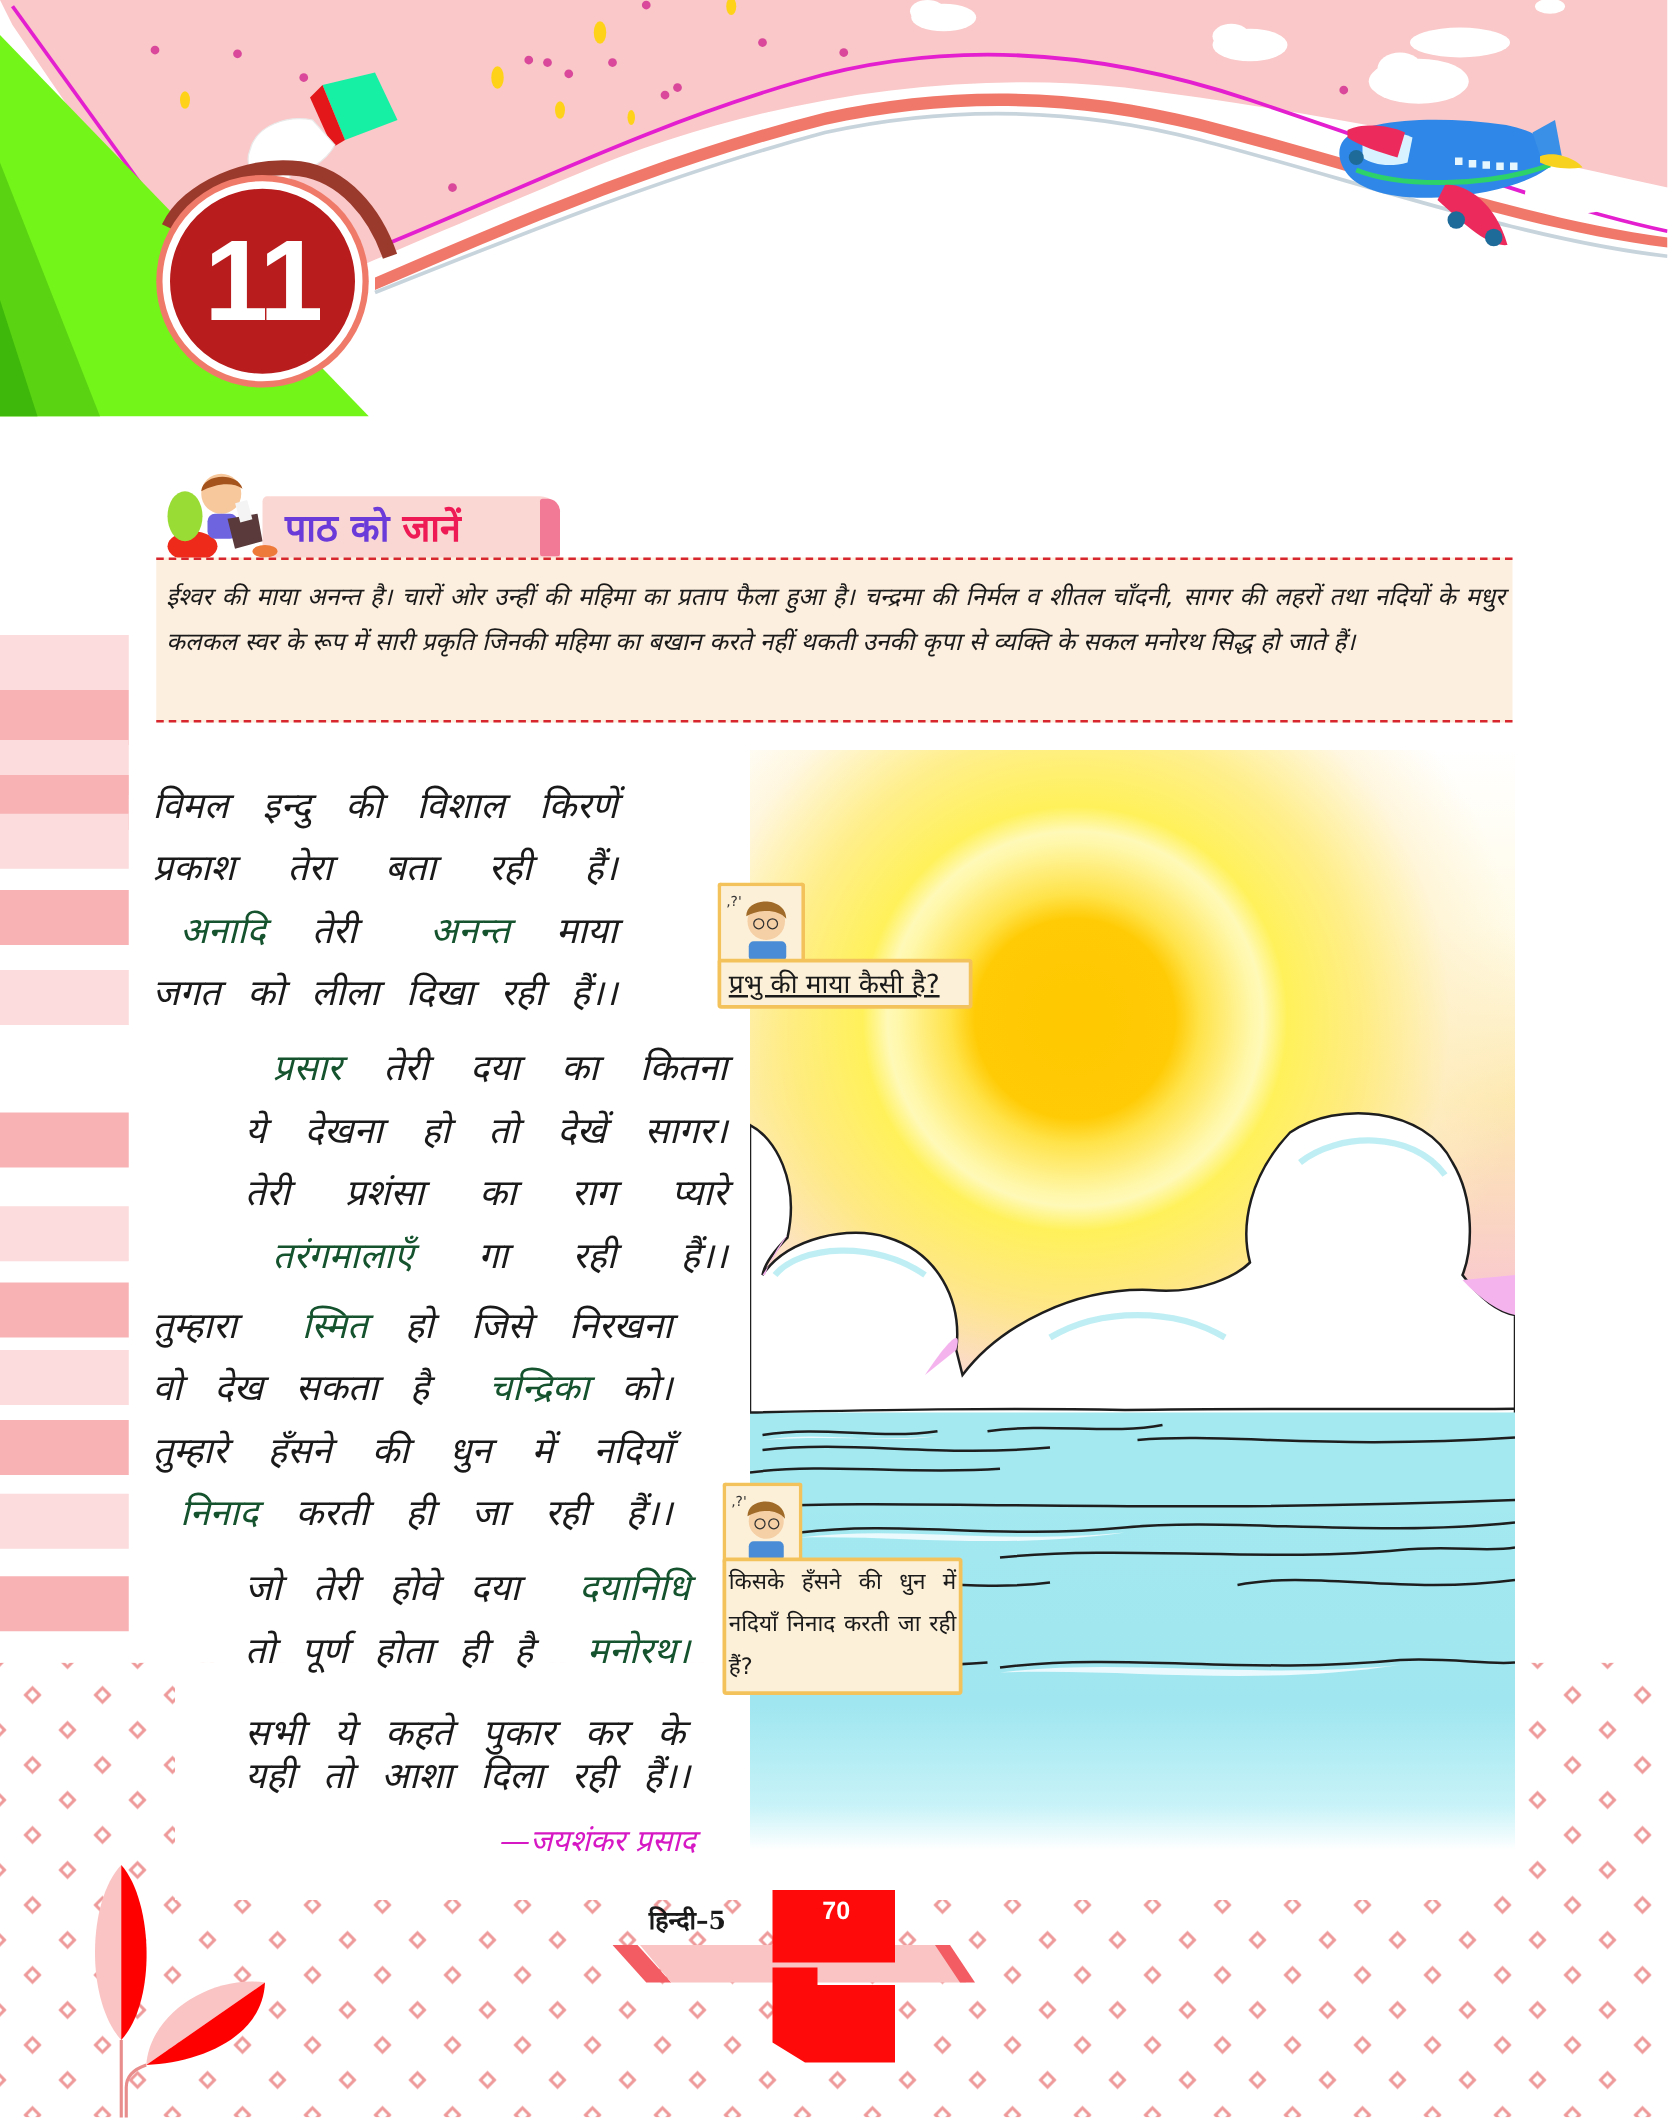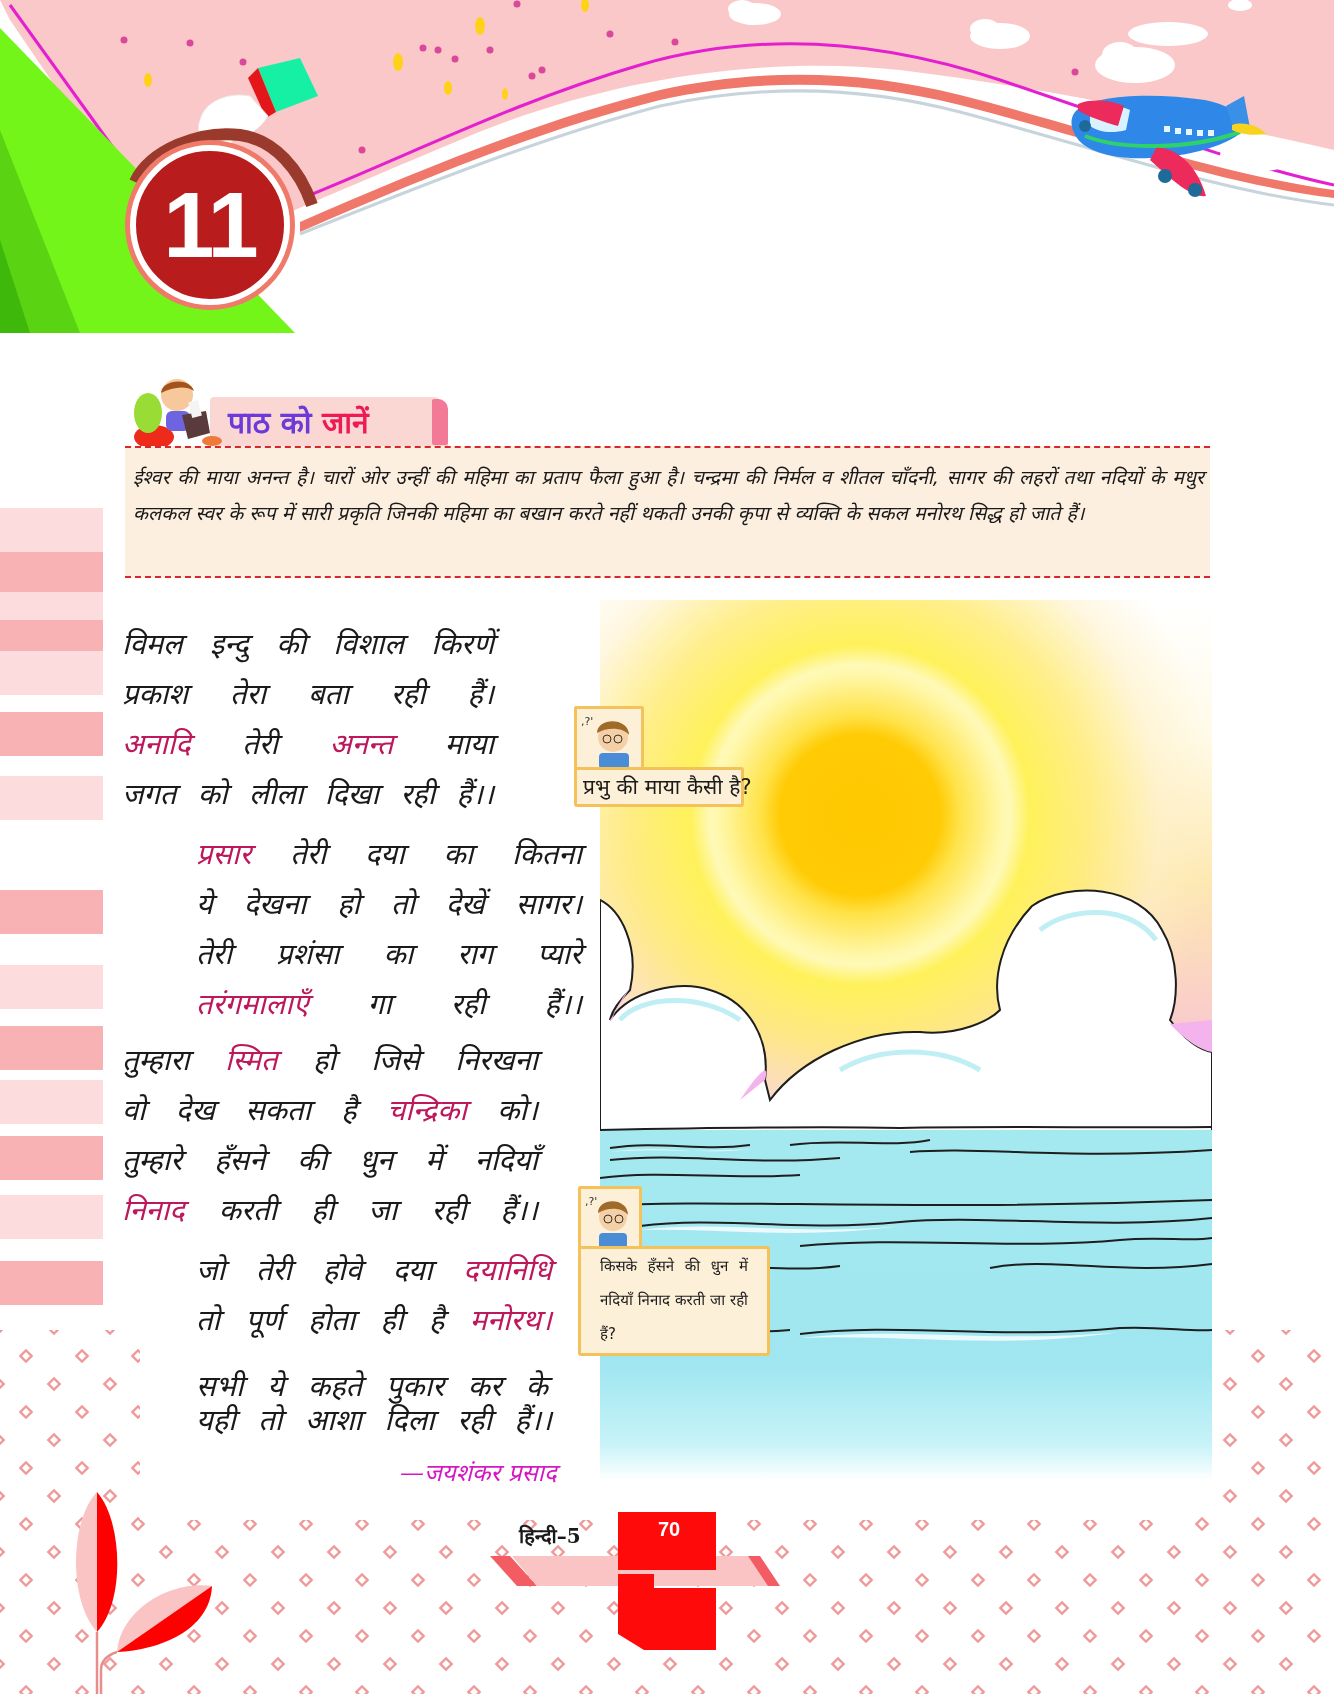--- a/index.html
+++ b/index.html
@@ -65,21 +65,21 @@
   
   .dots { position: absolute; overflow: hidden; }
 
   
   .poem-line {
     position: absolute; font-family: "DejaVu Serif", serif; font-style: italic;
     font-size: 29px; line-height: 40px; color: #1a1a1a; white-space: nowrap;
     display: flex; justify-content: space-between;
   }
   .poem-line .w { display: inline-block; }
-  .poem-line .hl { color: #be185d; }
+  .poem-line .hl { color: #14532d; margin-left: 22px; }
 
   .author {
     position: absolute; left: 400px; top: 1455px;
     font-family: "DejaVu Serif", serif; font-style: italic; font-size: 24px;
     color: #d618c4; white-space: nowrap;
   }
 
   
   .scene { position: absolute; left: 600px; top: 600px; width: 612px; height: 880px; overflow: hidden; }
   .sky {
@@ -96,21 +96,21 @@
   
   .qbox {
     position: absolute; background: #fdf0d8; border: 3px solid #f4c25a; border-radius: 3px;
     font-family: "DejaVu Sans", sans-serif; color: #1a1a1a;
   }
   .qbox-avatar {
     position: absolute; background: #fdf0d8; border: 3px solid #f4c25a; border-bottom: none;
     border-radius: 3px 3px 0 0;
   }
   .q1-text { font-size: 21px; line-height: 30px; padding: 2px 6px; white-space: nowrap; }
-  .q2-text { font-size: 15px; line-height: 34px; padding: 0 19px; text-align: justify; text-align-last: left; }
+  .q2-text { font-size: 18px; line-height: 34px; padding: 0 2px; text-align: justify; text-align-last: left; }
 
   
   .footer-label {
     position: absolute; left: 519px; top: 1522px;
     font-family: "DejaVu Serif", serif; font-weight: bold; font-size: 20px; color: #1a1a1a;
   }
   .page-number {
     position: absolute; left: 620px; top: 1514px; width: 98px; height: 44px;
     color: #ffffff; font-family: "Liberation Sans", sans-serif; font-weight: bold; font-size: 20px;
     text-align: center; line-height: 30px;
@@ -323,21 +323,21 @@
 <div class="qbox-avatar" style="left:574px;top:706px;width:70px;height:64px;">
   <svg width="64" height="60" viewBox="0 0 64 60">
     <text x="4" y="16" font-size="11" fill="#333">,?'</text>
     <circle cx="36" cy="28" r="15" fill="#f5cfa5"></circle>
     <path d="M20 24 C20 8 52 8 52 26 C46 18 30 18 20 24 Z" fill="#a06a28"></path>
     <rect x="22" y="44" width="30" height="16" rx="4" fill="#4a8dd6"></rect>
     <circle cx="30" cy="30" r="4" fill="none" stroke="#333" stroke-width="1"></circle>
     <circle cx="41" cy="30" r="4" fill="none" stroke="#333" stroke-width="1"></circle>
   </svg>
 </div>
-<div class="qbox" style="left:574px;top:767px;width:170px;height:40px;">
+<div class="qbox" style="left:574px;top:767px;width:204px;height:40px;text-decoration:underline;">
   <p class="q1-text">प्रभु की माया कैसी है?</p>
 </div>
 
 <div class="qbox-avatar" style="left:578px;top:1186px;width:64px;height:64px;">
   <svg width="58" height="60" viewBox="0 0 58 60">
     <text x="4" y="16" font-size="11" fill="#333">,?'</text>
     <circle cx="32" cy="28" r="14" fill="#f5cfa5"></circle>
     <path d="M17 24 C17 8 47 8 47 26 C41 18 27 18 17 24 Z" fill="#a06a28"></path>
     <rect x="18" y="44" width="28" height="16" rx="4" fill="#4a8dd6"></rect>
     <circle cx="27" cy="30" r="4" fill="none" stroke="#333" stroke-width="1"></circle>

